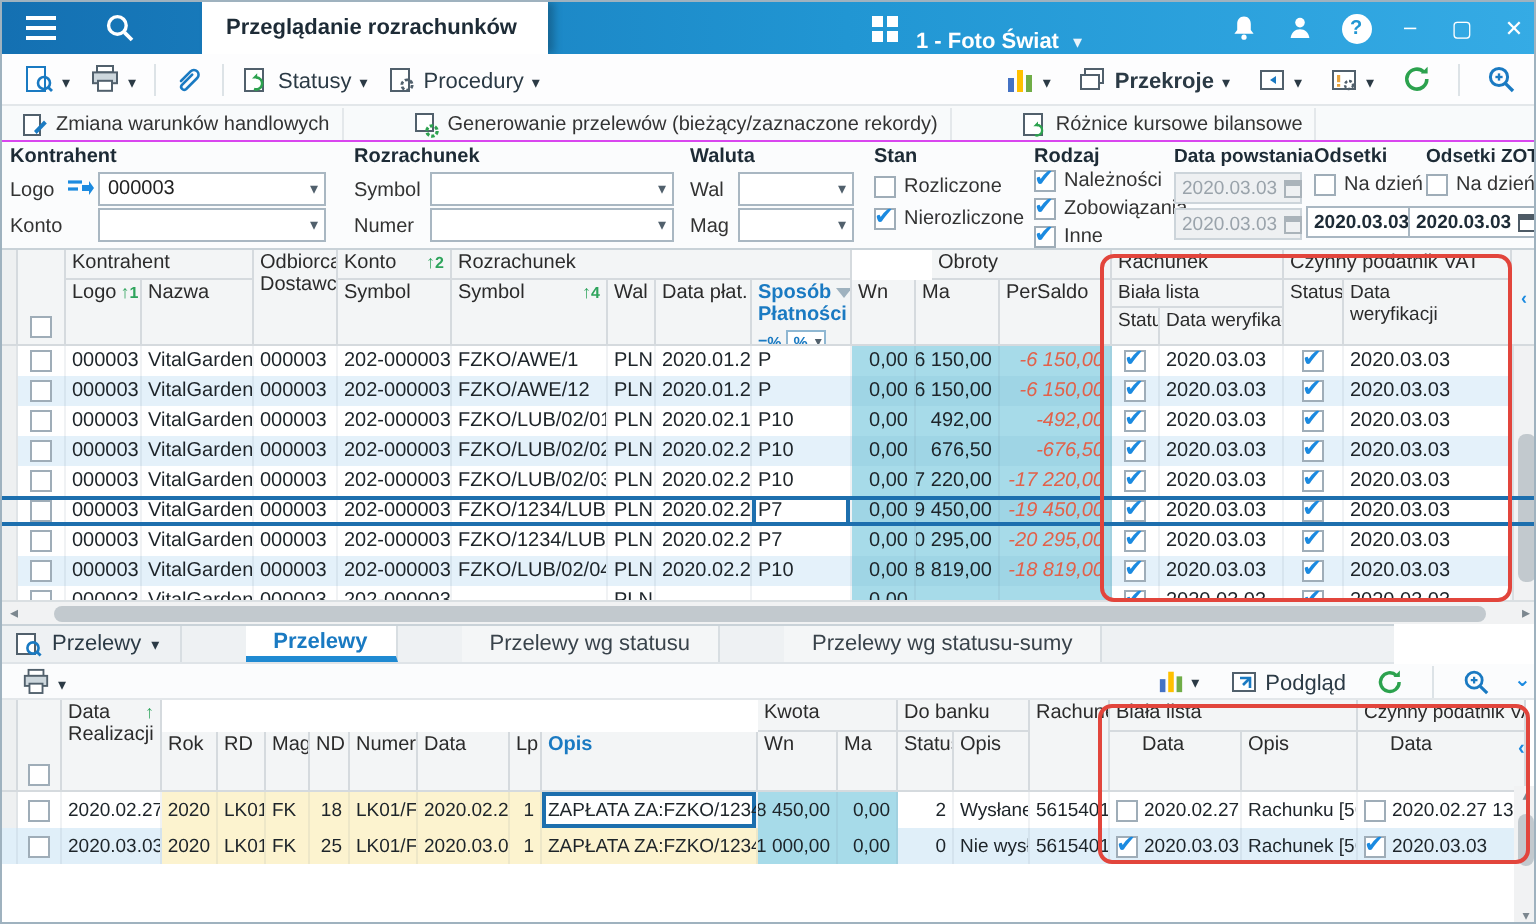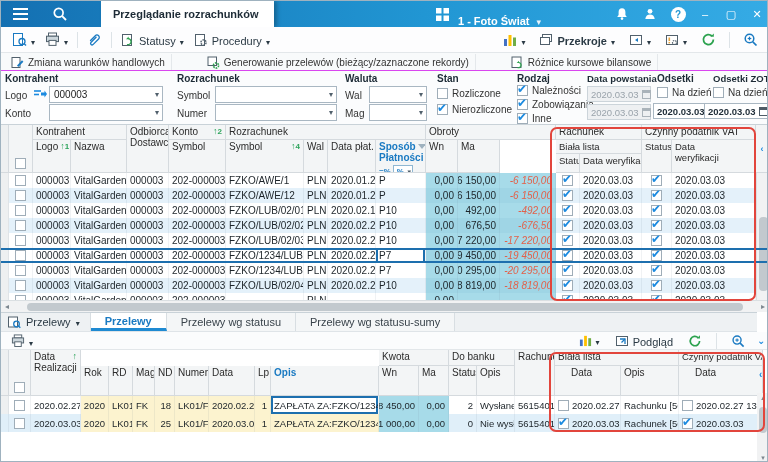--- a/index.html
+++ b/index.html
@@ -100,22 +100,22 @@
   #mhscroll { position:absolute; left:0; top:299px; width:768px; height:12px; background:#f1f2f3;
               border-top:1px solid #dadfe2; display:flex; align-items:center; }
   .sthumb-h { height:8px; background:#c2c9ce; border-radius:4px; margin-left:14px; width:716px; }
   .sarrow { font-size:8px; color:#7c878f; width:12px; text-align:center; flex:none; cursor:pointer; }
   #mvscroll { position:absolute; left:755px; top:172px; width:13px; height:127px; background:#f1f2f3;
               border-left:1px solid #dadfe2; }
   #mvthumb { position:absolute; left:2px; top:44px; width:9px; height:74px; background:#c2c9ce; border-radius:4px; }
   .collapse-chev { position:absolute; color:#1b8ae0; font-size:10px; font-weight:bold; cursor:pointer; }
 
   
-  #tabs { position:absolute; left:0; top:311px; width:756px; height:20px; background:#eef1f3;
-          border-top:1px solid #c9d2d8; border-bottom:1px solid #dfe4e8; display:flex; align-items:stretch; }
+  #tabs { position:absolute; left:0; top:311px; width:696px; height:20px; background:#eef1f3;
+          border-top:1px solid #c9d2d8; border-bottom:1px solid #dfe4e8; display:flex; align-items:stretch;gap:32px; }
   #psel { display:flex; align-items:center; gap:5px; padding:0 10px 0 6px; font-size:11px; color:#2b3a45;
           border-right:1px solid #d8dee2; cursor:pointer; }
   .tab { display:flex; align-items:center; padding:0 14px; font-size:11px; color:#39434b;
          border-right:1px solid #d8dee2; cursor:pointer; background:#f4f6f7; }
   .tab.active { background:#fff; color:#1a7ac2; font-weight:bold; border-bottom:3px solid #1f8ad2; }
   #tb3 { position:absolute; left:0; top:331px; width:768px; height:18px; background:#fbfcfd;
          border-bottom:1px solid #e3e7ea; display:flex; align-items:center; padding:0 5px; }
   #tb3-right { margin-left:auto; display:flex; align-items:center; gap:5px; margin-right:14px; }
 
   #bhead { position:absolute; left:0; top:349px; width:768px; grid-template-rows:16px 16px 14px; }
@@ -426,21 +426,21 @@
     <div class="hc" style="grid-column:3/5;grid-row:1;">Kontrahent</div>
     <div class="hc" style="grid-column:5;grid-row:1/4;display:block;">
       <div>Odbiorca</div>
         <div>Dostawca</div>
     </div>
     <div class="hc" style="grid-column:6;grid-row:1;">
       <span>Konto</span>
         <span class="sort">2</span>
     </div>
     <div class="hc" style="grid-column:7/11;grid-row:1;">Rozrachunek</div>
-    <div class="hc" style="grid-column:11/14;grid-row:1;">Obroty</div>
+    <div class="hc" style="grid-column:11/14;grid-row:1;margin-left:40px;">Obroty</div>
     <div class="hc" style="grid-column:14/16;grid-row:1;">Rachunek</div>
     <div class="hc" style="grid-column:16/18;grid-row:1;">Czynny podatnik VAT</div>
 
     <div class="hc" style="grid-column:3;grid-row:2/4;">
       <span>Logo</span>
         <span class="sort">1</span>
     </div>
     <div class="hc" style="grid-column:4;grid-row:2/4;">Nazwa</div>
     <div class="hc" style="grid-column:6;grid-row:2/4;">Symbol</div>
     <div class="hc" style="grid-column:7;grid-row:2/4;">
@@ -458,20 +458,21 @@
           <span class="funnel"></span>
         </div>
       <div>Płatności</div>
       <div class="fw">
         <span class="fop">=%</span>
         <span class="fbox">%</span>
       </div>
     </div>
     <div class="hc" style="grid-column:11;grid-row:2/4;">Wn</div>
     <div class="hc" style="grid-column:12;grid-row:2/4;">Ma</div>
+    <div class="hc" style="grid-column:13;grid-row:2/4;">PerSaldo</div>
     <div class="hc small" style="grid-column:14/16;grid-row:2;">Biała lista</div>
     <div class="hc small" style="grid-column:14;grid-row:3;">Statu</div>
     <div class="hc small" style="grid-column:15;grid-row:3;">Data weryfikacji</div>
     <div class="hc small" style="grid-column:16;grid-row:2/4;">Status</div>
     <div class="hc small" style="grid-column:17;grid-row:2/4;display:block;">
       <div>Data</div>
         <div>weryfikacji</div>
     </div>
     <div class="hc center" style="grid-column:18;grid-row:1/4;align-items:center;padding:0;">
       <span style="color:#1b8ae0;font-size:9px;font-weight:bold;">‹</span>

